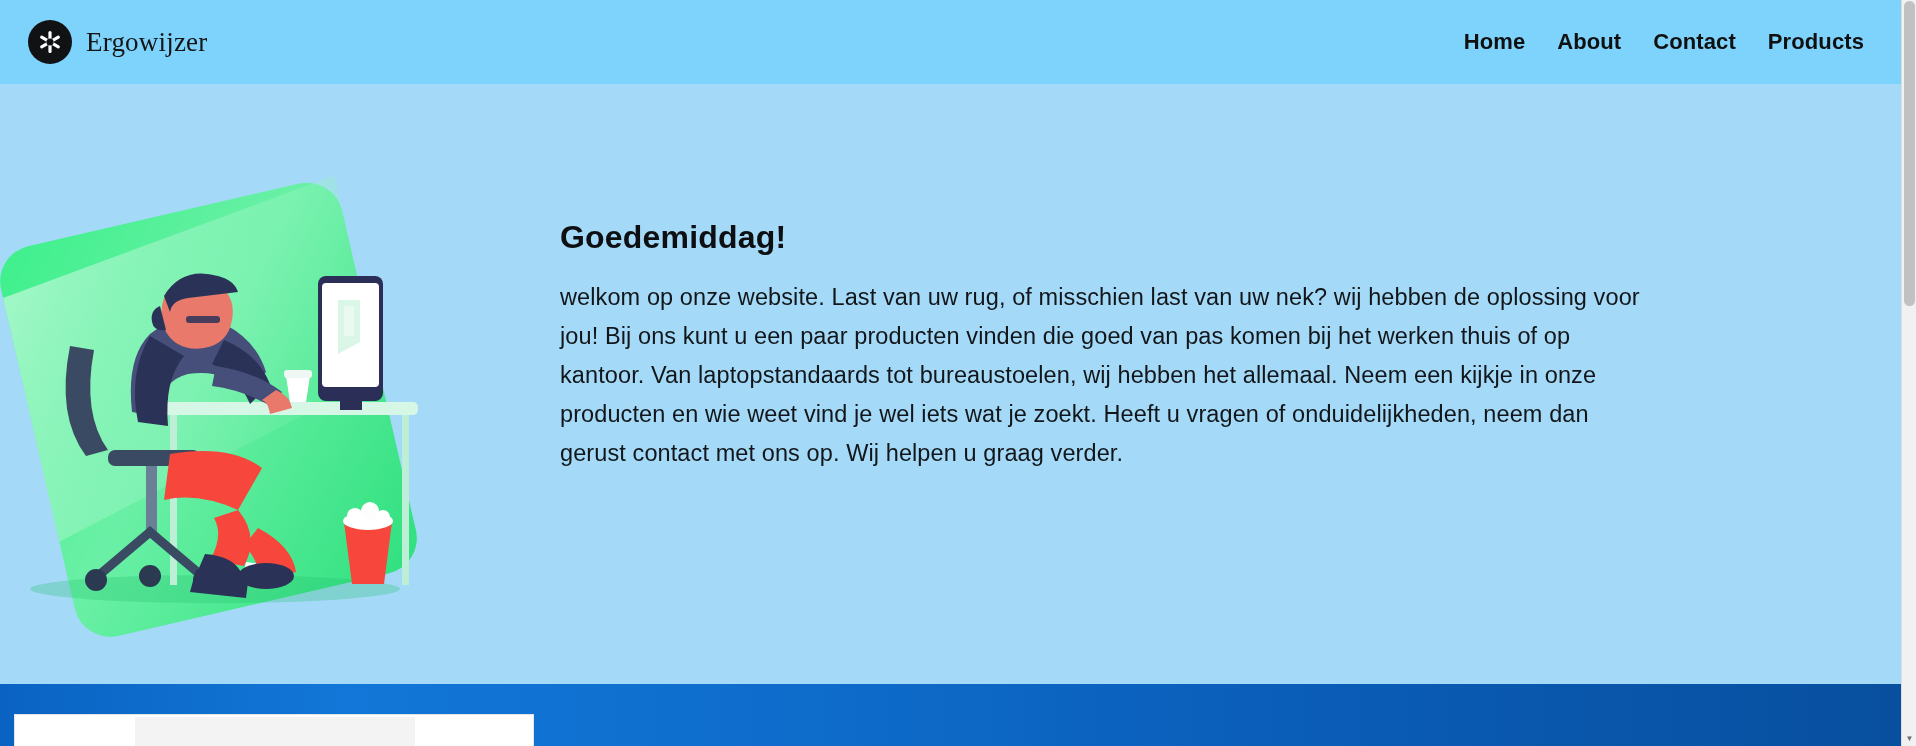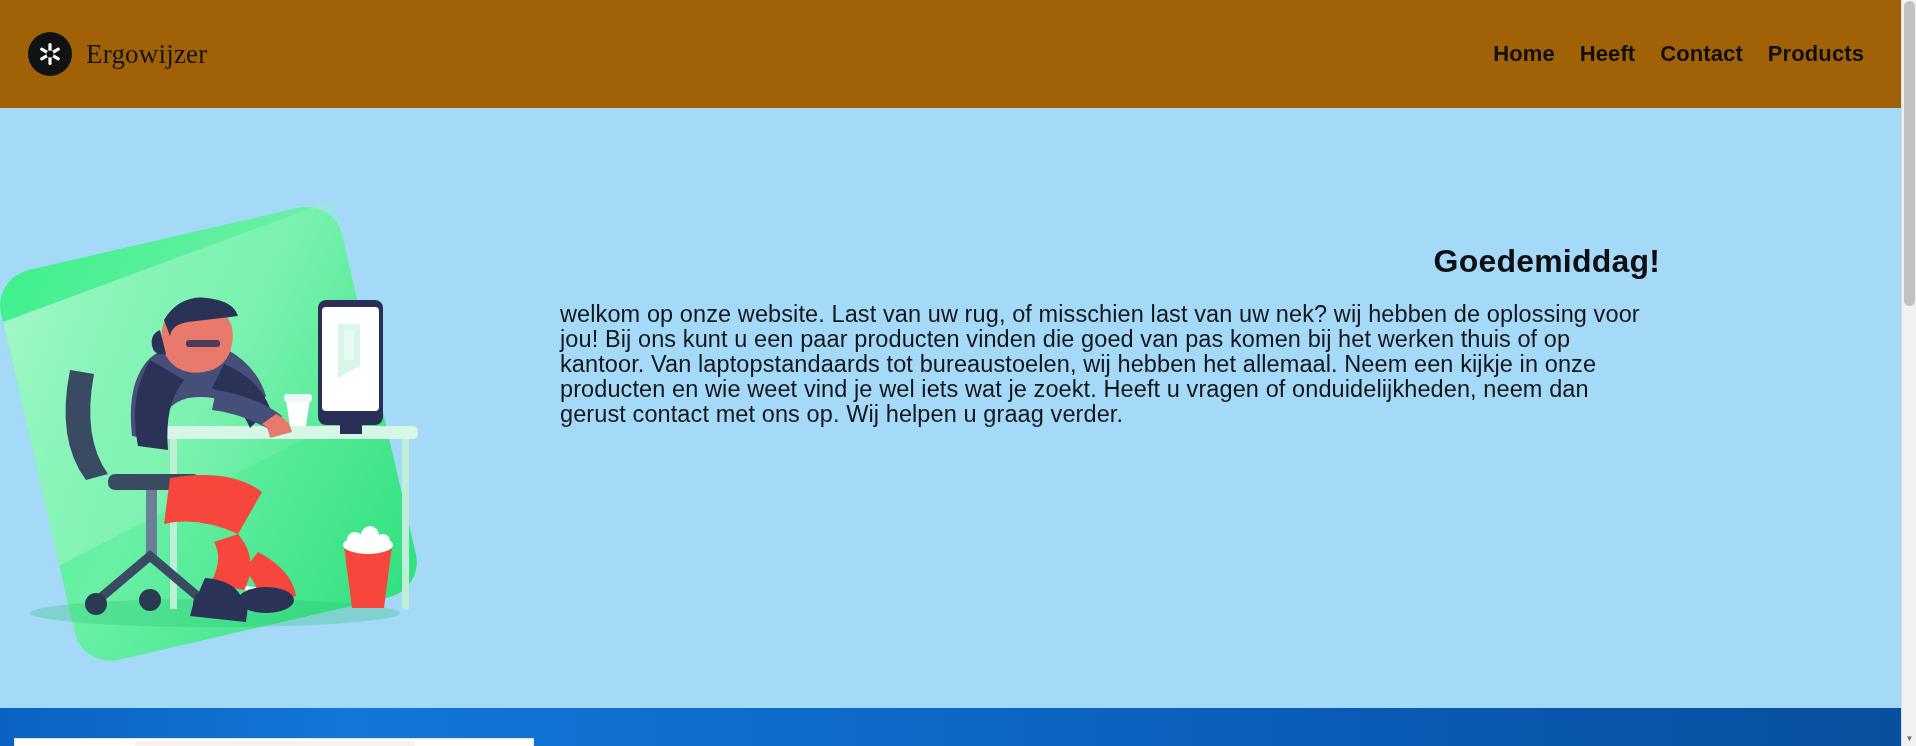--- a/index.html
+++ b/index.html
@@ -9,22 +9,22 @@
     width: 1916px;
     height: 746px;
     overflow: hidden;
     font-family: "Liberation Sans", sans-serif;
     background: #ffffff;
   }
 
   
   .header {
     position: relative;
-    height: 108px;
-    background: #a16207;
+    height: 84px;
+    background: #7dd3fc;
     display: flex;
     align-items: center;
     justify-content: space-between;
     padding: 0 52px 0 28px;
   }
   .brand {
     display: flex;
     align-items: center;
     gap: 14px;
   }
@@ -40,21 +40,21 @@
   }
   .brand-name {
     font-family: "Liberation Serif", serif;
     font-size: 27px;
     color: #141414;
     letter-spacing: .2px;
   }
   .nav {
     display: flex;
     align-items: center;
-    gap: 25px;
+    gap: 32px;
   }
   .nav-link {
     font-size: 22px;
     font-weight: bold;
     color: #101010;
     text-decoration: none;
     letter-spacing: .1px;
     cursor: pointer;
   }
 
@@ -76,26 +76,25 @@
     flex: 1 1 auto;
     padding: 135px 60px 0 0;
     max-width: 1160px;
   }
   .hero-title {
     margin: 0 0 22px 0;
     font-size: 32px;
     font-weight: bold;
     color: #0d0f12;
     letter-spacing: .2px;
-    text-align: right;
   }
   .hero-text {
     margin: 0;
     font-size: 23.5px;
-    line-height: 25px;
+    line-height: 39px;
     color: #12161a;
     letter-spacing: .1px;
   }
 
   
   .band {
     height: 62px;
     background: linear-gradient(90deg, #0a63c2 0%, #1277d8 18%, #0e6ccb 42%, #0a5cb6 70%, #084f9e 100%);
     position: relative;
   }
@@ -165,21 +164,21 @@
           <line x1="6.7" y1="19.8" x2="23.3" y2="10.2"></line>
         </g>
         <circle cx="15" cy="15" r="3.6" fill="#111214"></circle>
       </svg>
     </span>
     <span class="brand-name">Ergowijzer</span>
   </div>
 
   <nav class="nav">
     <a class="nav-link" href="#">Home</a>
-    <a class="nav-link" href="#">Heeft</a>
+    <a class="nav-link" href="#">About</a>
     <a class="nav-link" href="#">Contact</a>
     <a class="nav-link" href="#">Products</a>
   </nav>
 </div>
 
 <section class="hero">
 
   <div class="hero-art">
     <svg width="560" height="600" viewBox="0 0 560 600" aria-hidden="true">
       <defs>

